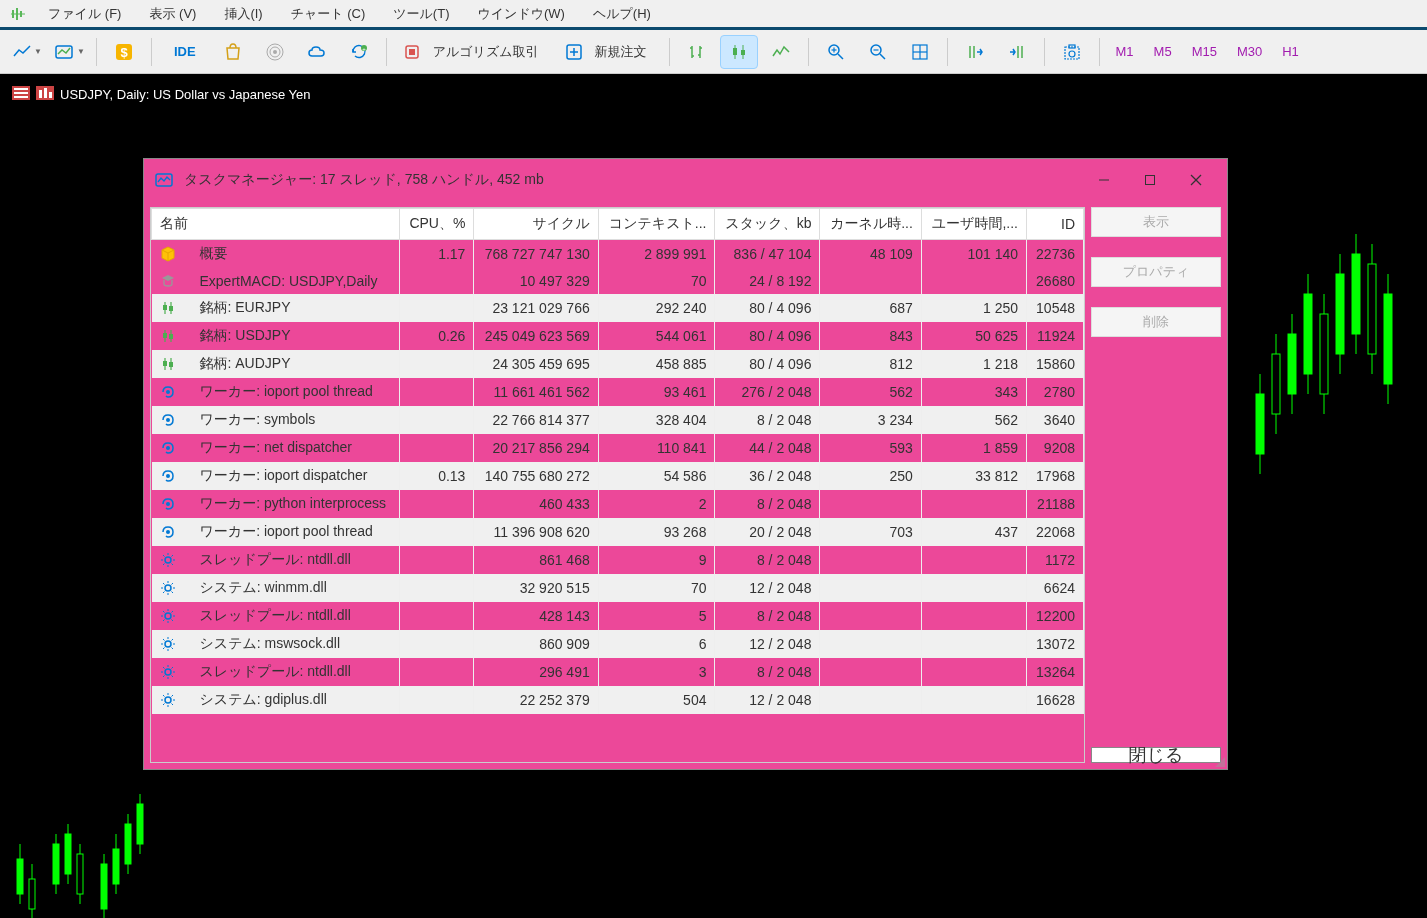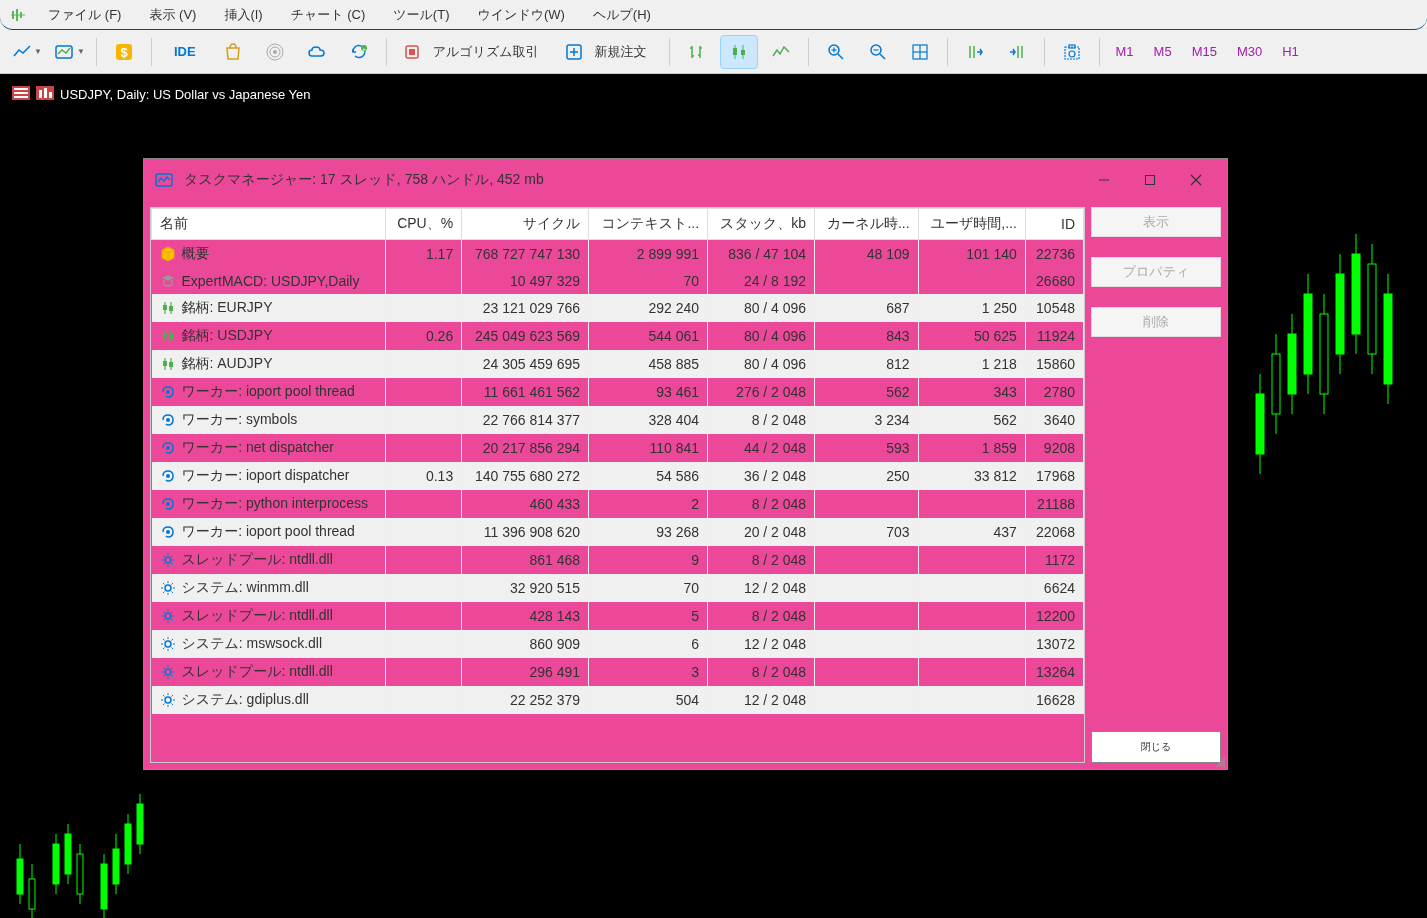--- a/index.html
+++ b/index.html
@@ -1,19 +1,19 @@
 <!DOCTYPE html>
 <html><head>
 <meta charset="utf-8">
 <style>
 * { box-sizing: border-box; margin: 0; padding: 0; font-family: "Segoe UI", "Meiryo UI", Meiryo, sans-serif; }
 body { width: 1427px; height: 918px; background: #f0f0f0; overflow: hidden; position: relative; }
 
 
-.menubar { height: 30px; background: #f0f0f0; display: flex; align-items: center; padding: 0 8px; gap: 4px; border-bottom: 1px solid #0c4a6e; border-radius: 13px; }
+.menubar { height: 30px; background: #f0f0f0; display: flex; align-items: center; padding: 0 8px; gap: 4px; border-bottom: 3px solid #0c4a6e; }
 .menubar .app-icon { width: 20px; height: 20px; display: flex; align-items: center; justify-content: center; margin-right: 4px; }
 .menubar .menu-item { padding: 4px 12px; font-size: 13px; color: #333; cursor: pointer; }
 
 
 .toolbar { height: 44px; background: #f0f0f0; display: flex; align-items: center; padding: 0 8px; border-bottom: 1px solid #ccc; gap: 4px; }
 .tb-btn { width: 38px; height: 34px; display: flex; align-items: center; justify-content: center; border-radius: 4px; cursor: pointer; }
 .tb-btn.active { background: #cce8ff; border: 1px solid #99d1ff; }
 .tb-sep { width: 1px; height: 28px; background: #ccc; margin: 0 4px; }
 .tb-text { font-size: 13px; color: #333; padding: 0 6px; }
 .tb-textbtn { display: flex; align-items: center; gap: 6px; padding: 4px 8px; border-radius: 4px; cursor: pointer; }
@@ -29,27 +29,27 @@
 .dialog { position: absolute; left: 143px; top: 158px; width: 1085px; height: 612px; background: #ec4899; border: 1px solid #888; box-shadow: 0 4px 20px rgba(0,0,0,0.3); display: flex; flex-direction: column; }
 .dlg-title { height: 42px; display: flex; align-items: center; padding: 0 8px; font-size: 14px; color: #333; }
 .dlg-title-icon { width: 24px; height: 24px; margin-right: 8px; display: flex; align-items: center; justify-content: center; }
 .dlg-title-text { flex: 1; }
 .dlg-win-btn { width: 46px; height: 32px; display: flex; align-items: center; justify-content: center; cursor: pointer; color: #333; }
 
 .dlg-body { flex: 1; display: flex; padding: 6px; gap: 6px; overflow: hidden; }
 .task-table-wrap { flex: 1; border: 1px solid #ccc; overflow: auto; }
 .side-panel { width: 130px; display: flex; flex-direction: column; gap: 20px; }
 .side-btn { height: 30px; background: #f5f5f5; border: 1px solid #ddd; font-size: 13px; color: #aaa; display: flex; align-items: center; justify-content: center; cursor: pointer; }
-.close-btn { margin-top: auto; height: 32px; background: #fff; border: 1px solid #888; font-size: 10px; color: #333; display: flex; align-items: center; justify-content: center; cursor: pointer; }
+.close-btn { margin-top: auto; height: 16px; background: #fff; border: 1px solid #888; font-size: 18px; color: #333; display: flex; align-items: center; justify-content: center; cursor: pointer; }
 
 .task-table { width: 100%; border-collapse: collapse; font-size: 14px; }
 .task-table th { background: #fff; border: 1px solid #ddd; padding: 6px 8px; font-weight: normal; color: #333; text-align: right; position: sticky; top: 0; white-space: nowrap; }
 .task-table th:first-child { text-align: left; }
 .task-table td { border-right: 1px solid #eee; padding: 5px 8px; color: #333; text-align: right; white-space: nowrap; }
-.task-table td:first-child { text-align: right; display: flex; align-items: center; gap: 6px; }
+.task-table td:first-child { text-align: right; display: flex; align-items: center; gap: 24px; }
 .task-table tr.odd td { background: #f0f0f0; }
 .task-table tr.selected td { background: #cce8ff; }
 
 .row-icon { width: 16px; height: 16px; display: inline-flex; align-items: center; justify-content: center; flex-shrink: 0; }
 
 .resize-grip { position: absolute; right: 2px; bottom: 2px; width: 12px; height: 12px; }
 .resize-grip::after { content: ""; position: absolute; right: 0; bottom: 0; width: 0; height: 0; border-left: 10px solid transparent; border-bottom: 10px solid #999; opacity: 0.5; }
 </style>
 </head>
 <body>

